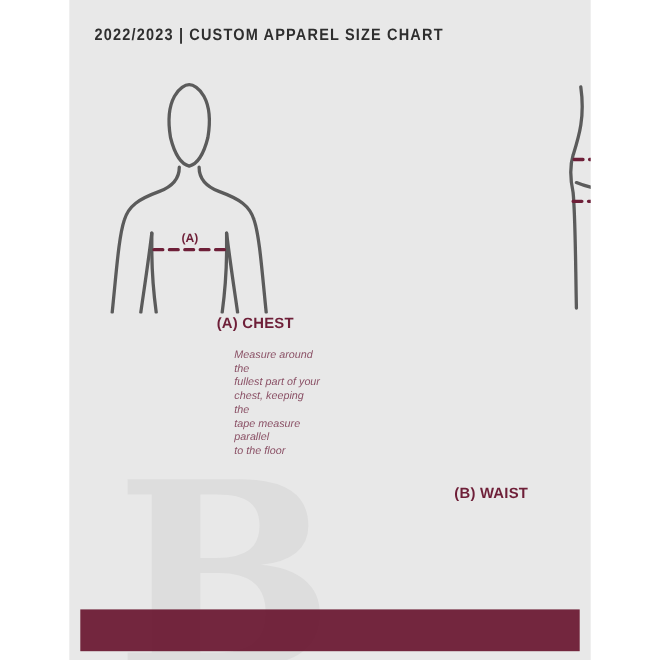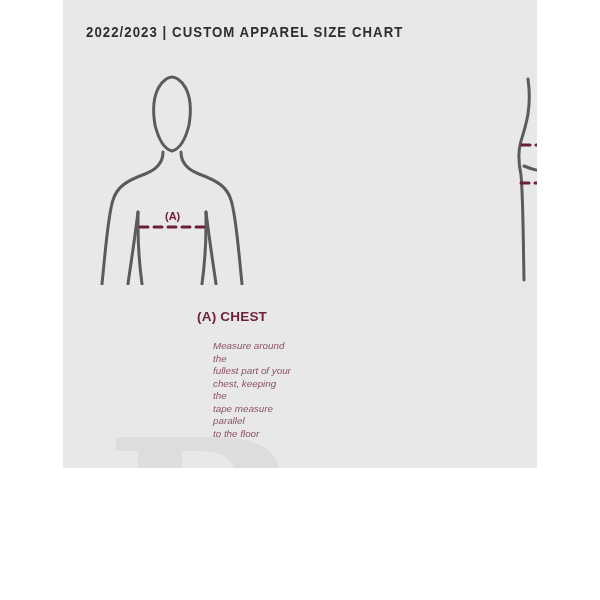--- a/index.html
+++ b/index.html
@@ -2,21 +2,21 @@
 <html><head>
 <meta charset="utf-8">
 <style>
   html,body{margin:0;padding:0;}
   body{
     width:600px;height:600px;background:#ffffff;
     font-family:"Liberation Sans", sans-serif;
     -webkit-font-smoothing:antialiased;
   }
   .page{
-    position:relative;width:474px;height:468px;margin:0 auto;
+    position:relative;width:474px;height:600px;margin:0 auto;
     background:#e8e8e8;overflow:hidden;
   }
   
   .hdr-title{
     position:absolute;left:23px;top:23px;
     font-size:15px;font-weight:bold;color:#2e2e2e;letter-spacing:1.2px;
     transform:scaleX(.88);transform-origin:left center;white-space:nowrap;
   }
   .brand{position:absolute;right:24px;top:15px;display:flex;align-items:center;gap:7px;}
   .brand-name{font-size:11px;font-weight:bold;color:#2e2e2e;letter-spacing:5px;}
@@ -66,29 +66,30 @@
     <path d="M50,81 C53,85 59,85 62,81"></path>
     <path d="M53,142 C53,172 50,192 48,207"></path>
     <path d="M59,142 C59,172 62,192 64,207"></path>
     <path class="dash" d="M7,72 L105,72"></path>
     <text x="62" y="62">(B)</text>
     <path class="dash" d="M6,110 L106,110"></path>
     <text x="66" y="126">(C)</text>
   </svg>
 
   
-  <div class="instr z" style="left:134px;top:76px;width:110px;">
+  <div class="instr z" style="left:134px;top:52px;width:110px;">
     <h3>(A) CHEST</h3>
     <p>Measure around the
 fullest part of your
 chest, keeping the
 tape measure parallel
 to the floor</p>
   </div>
   <div class="instr z" style="left:350px;top:60px;width:122px;">
+    <h3>(B) WAIST</h3>
   </div>
   
 
   
   <div class="watermark">B</div>
 
   
   
   
 

